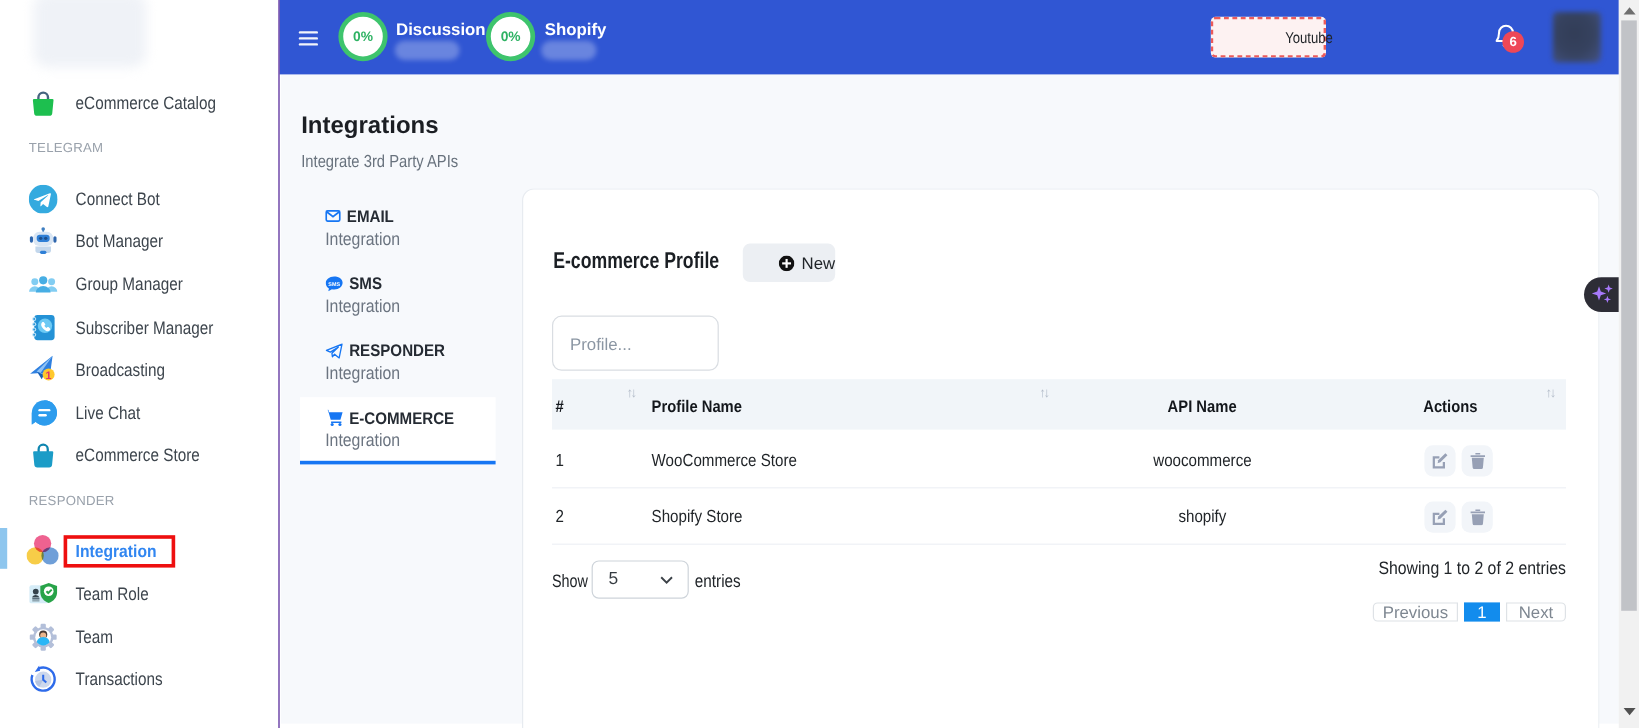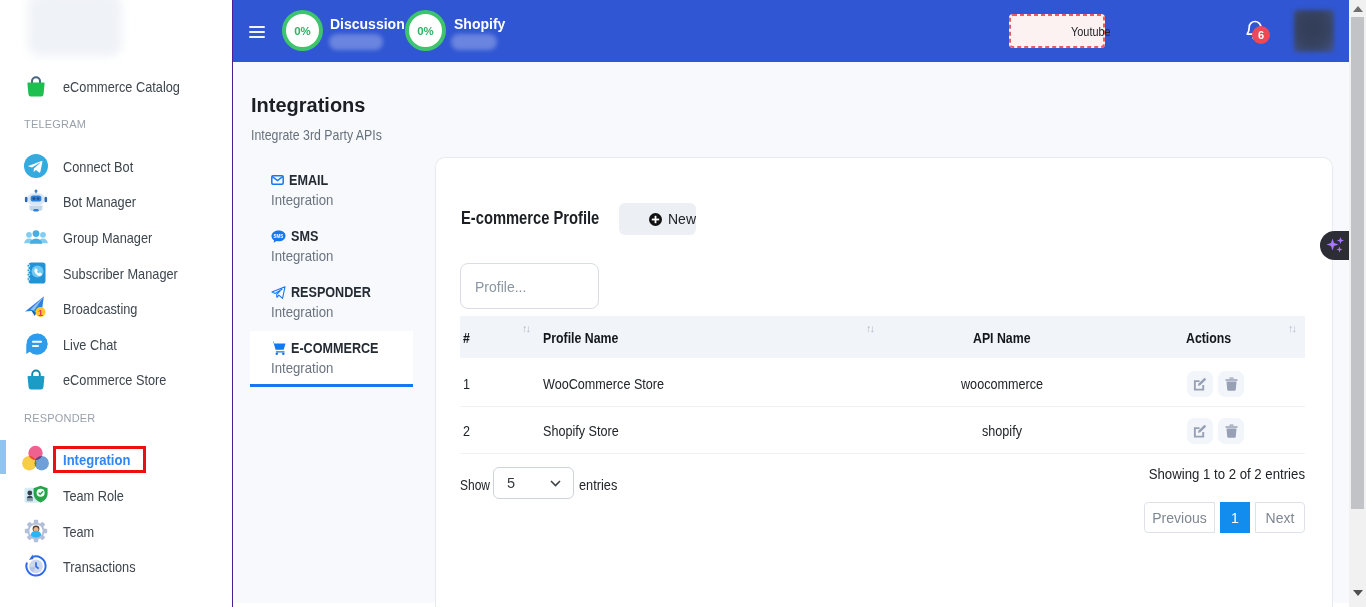--- a/index.html
+++ b/index.html
@@ -59,21 +59,21 @@
   .td { position:absolute; font-size:14.5px; color:#212529; transform:scaleX(0.87); transform-origin:left center; }
   .rowline { position:absolute; left:460px; width:845px; height:1px; background:#eef1f6; }
   .abtn { position:absolute; width:26px; height:26px; background:#f2f5f9; border-radius:7px; display:flex; align-items:center; justify-content:center; }
 
   
   #showtxt { left:460px; top:476px; font-size:15px; color:#212529; transform:scaleX(0.8); transform-origin:left center; }
   #entsel { left:493px; top:467px; width:81px; height:32px; border:1px solid #ced4da; border-radius:6px; background:#fff; }
   #entsel span { position:absolute; left:13px; top:7px; font-size:14.5px; color:#343a40; }
   #enttxt { left:579px; top:476px; font-size:15px; color:#212529; transform:scaleX(0.85); transform-origin:left center; }
   #showing { left:1005px; top:465px; width:300px; text-align:right; font-size:15px; color:#212529; transform:scaleX(0.88); transform-origin:right center; }
-  .pgbtn { position:absolute; top:502px; height:31px; display:flex; align-items:center; justify-content:center; font-size:14px; }
+  .pgbtn { position:absolute; top:502px; height:16px; display:flex; align-items:center; justify-content:center; font-size:14px; }
   #pgprev { left:1144px; width:71px; border:1px solid #dee2e6; border-radius:4px 0 0 4px; color:#7e8791; background:#fff; }
   #pg1 { left:1220px; width:30px; background:#128ced; color:#fff; }
   #pgnext { left:1255px; width:50px; border:1px solid #dee2e6; border-radius:0 4px 4px 0; color:#7e8791; background:#fff; }
 
   
   #floater { left:1320px; top:231px; width:29px; height:29px; background:#2d2d36; border-radius:15px 0 0 15px; }
   #sbtrack { left:1349px; top:0; width:17px; height:607px; background:#f1f1f1; }
   #sbthumb { left:1351px; top:17px; width:13px; height:492px; background:#c1c3c7; }
   .sbarrow { position:absolute; left:1353px; width:0; height:0; border-left:5.5px solid transparent; border-right:5.5px solid transparent; }
 </style>

